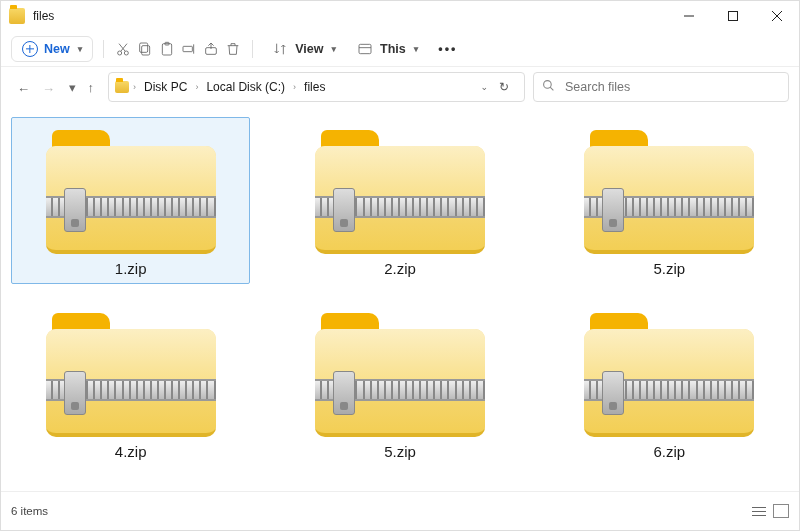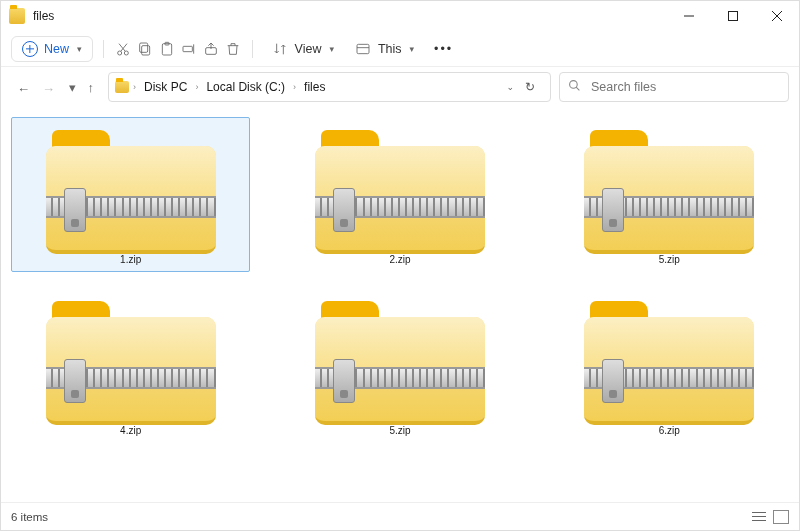--- a/index.html
+++ b/index.html
@@ -4,46 +4,46 @@
 <style>
   * { box-sizing: border-box; font-family: "Segoe UI", Arial, sans-serif; }
   body { margin: 0; background: #fff; color: #1a1a1a; width: 800px; height: 531px; overflow: hidden; display:flex; flex-direction:column; border:1px solid #ddd; }
   .titlebar { height:30px; display:flex; align-items:center; padding:0 0 0 8px; font-size:12px; }
   .titlebar .folder-glyph { width:16px; height:16px; margin-right:8px; }
   .titlebar .title { flex:0 0 auto; }
   .titlebar .spacer { flex:1; }
   .winbtn { width:44px; height:30px; display:flex; align-items:center; justify-content:center; }
   .winbtn svg { width:10px; height:10px; }
   .toolbar { height:36px; display:flex; align-items:center; gap:4px; padding:0 10px; border-bottom:1px solid #eee; font-size:12.5px; color:#333; }
-  .tb-btn { display:flex; align-items:center; gap:6px; padding:4px 8px; border-radius:4px; }
+  .tb-btn { display:flex; align-items:center; gap:6px; padding:4px 8px; border-radius:4px;font-weight:bold; }
   .tb-icon { width:18px; height:18px; display:flex; align-items:center; justify-content:center; color:#666; }
   .tb-icon svg { width:16px; height:16px; stroke:#666; fill:none; stroke-width:1.3; }
   .new-btn { color:#1a66d6; border:1px solid #e3e3e3; border-radius:6px; padding:4px 10px; }
   .new-btn .plus { width:16px; height:16px; border:1.3px solid #1a66d6; border-radius:50%; position:relative; }
   .new-btn .plus::before, .new-btn .plus::after { content:""; position:absolute; background:#1a66d6; }
   .new-btn .plus::before { left:3px; right:3px; top:50%; height:1.3px; transform:translateY(-50%); }
   .new-btn .plus::after { top:3px; bottom:3px; left:50%; width:1.3px; transform:translateX(-50%); }
   .chev { font-size:9px; color:#666; margin-left:2px; }
   .divider { width:1px; height:18px; background:#e0e0e0; margin:0 6px; }
   .navbar { height:40px; display:flex; align-items:center; gap:8px; padding:0 10px; }
   .nav-arrows { display:flex; gap:12px; padding:0 6px; color:#555; }
   .nav-arrows span { font-size:13px; }
   .nav-arrows .disabled { color:#bbb; }
   .addr { flex:1; height:30px; border:1px solid #ddd; border-radius:4px; display:flex; align-items:center; padding:0 6px; font-size:12px; gap:2px; }
   .addr .seg { padding:2px 4px; }
   .addr .car { color:#888; font-size:9px; padding:0 2px;}
   .addr .spacer { flex:1; }
   .refresh { width:28px; text-align:center; color:#555; }
-  .search { width:230px; height:30px; border:1px solid #ddd; border-radius:4px; display:flex; align-items:center; padding:0 8px; gap:8px; color:#888; font-size:12.5px; }
+  .search { width:256px; height:30px; border:1px solid #ddd; border-radius:4px; display:flex; align-items:center; padding:0 8px; gap:8px; color:#888; font-size:12.5px; }
   .content { flex:1; overflow:auto; padding:10px 10px 0 10px; }
   .grid { display:grid; grid-template-columns: repeat(3, 1fr); gap:16px 30px; }
   .item { display:flex; flex-direction:column; align-items:center; padding:6px; border:1px solid transparent; border-radius:2px; }
   .item.selected { border-color:#7fb8e8; background:#eaf4fc; }
-  .item .label { font-size:10px; }
-  .statusbar { height:28px; border-top:1px solid #eee; display:flex; align-items:center; padding:8px 10px; font-size:11.5px; color:#444; }
+  .item .label { font-size:15px; margin-top:6px; }
+  .statusbar { height:39px; border-top:1px solid #eee; display:flex; align-items:center; padding:8px 10px; font-size:11.5px; color:#444; }
   .statusbar .spacer { flex:1; }
   .viewtoggle { display:flex; gap:6px; }
   .viewtoggle div { width:16px; height:14px; border:1px solid #888; }
   .viewtoggle .list { display:flex; flex-direction:column; justify-content:space-around; padding:1px; border:none;}
   .viewtoggle .list span{ height:1px; background:#666; display:block;}
   
   .zipicon { width:170px; height:130px; position:relative; }
   .zipicon .tab { position:absolute; left:6px; top:6px; width:58px; height:26px; background:#f5b301; border-top-left-radius:6px; border-top-right-radius:10px; }
   .zipicon .body { position:absolute; left:0; top:22px; right:0; bottom:0; background:linear-gradient(#f7e09a,#f3cf55); border-radius:10px; border-bottom:4px solid #e0b428; }
   .zipicon .flap { position:absolute; left:0; top:22px; right:0; height:50px; background:linear-gradient(#fcefc3,#f9e18f); border-radius:10px 10px 0 0; }

